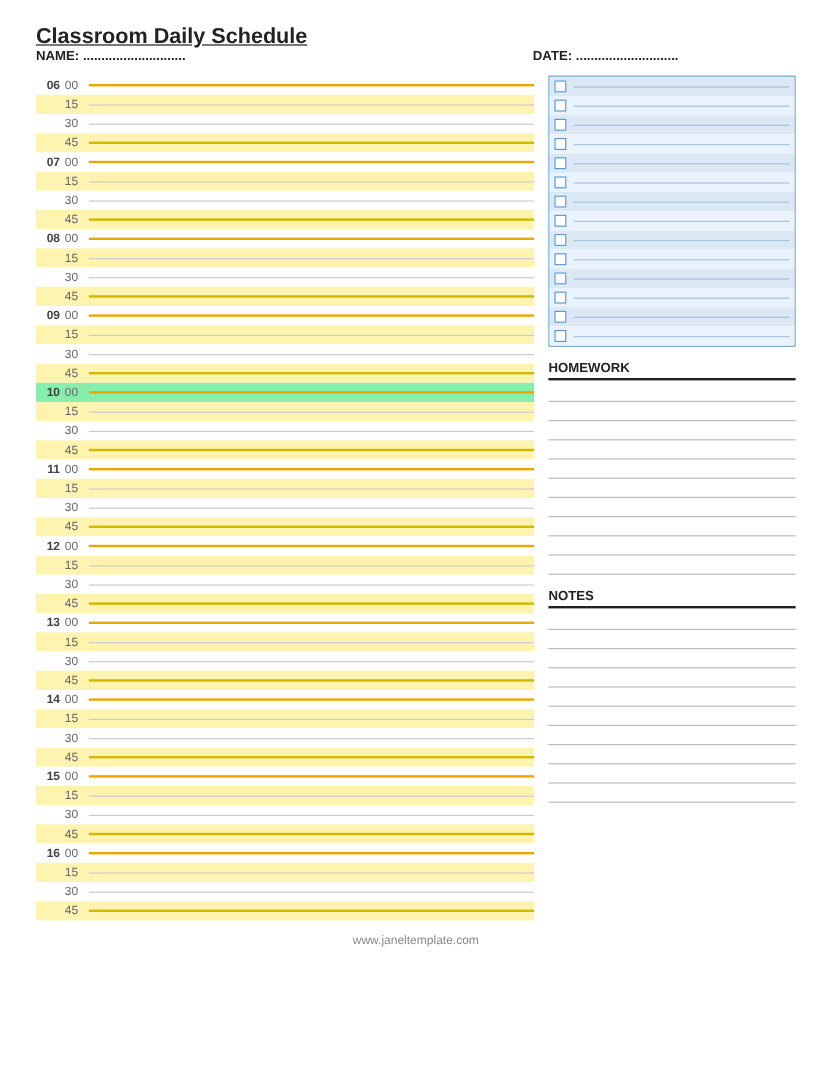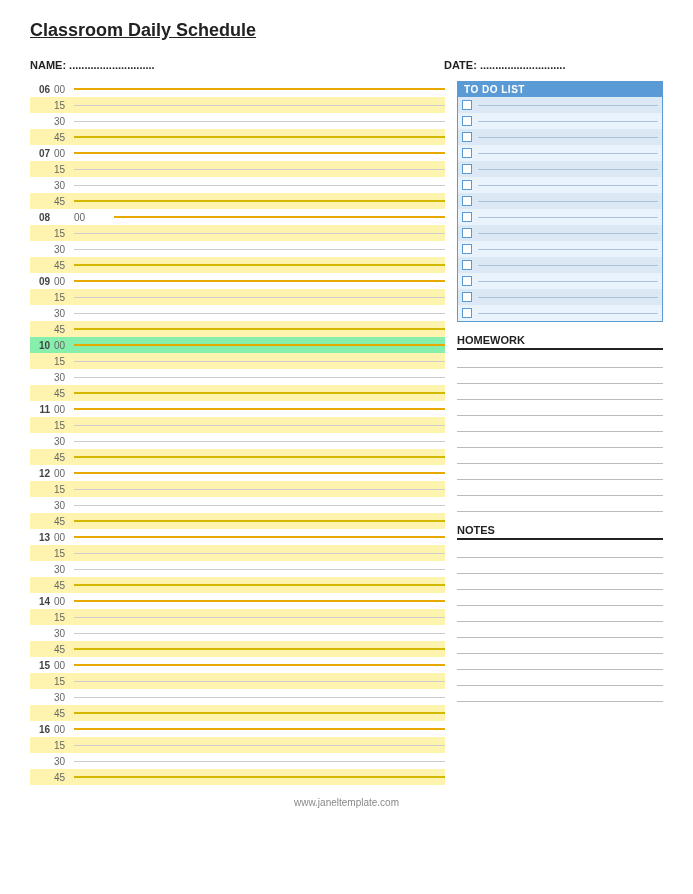--- a/index.html
+++ b/index.html
@@ -9,21 +9,21 @@
       width: 693px;
       min-height: 894px;
       padding: 20px 30px;
       font-size: 11px;
       color: #222;
     }
     .page-title {
       font-size: 18px;
       font-weight: bold;
       text-decoration: underline;
-      margin-bottom: 18px;
+      margin-bottom: 0;
     }
     .header-row {
       display: flex;
       align-items: center;
       margin-bottom: 10px;
       font-size: 11px;
       font-weight: bold;
       gap: 0;
     }
     .header-name { flex: 1; }
@@ -198,21 +198,21 @@
       <div class="schedule-row" style="background: rgb(255, 255, 255);">
         <span class="hour-label"></span>
         <span class="min-label">30</span>
         <div class="schedule-line" style="background: rgb(204, 204, 204); height: 1px;"></div>
       </div>
       <div class="schedule-row" style="background: rgb(255, 243, 176);">
         <span class="hour-label"></span>
         <span class="min-label">45</span>
         <div class="schedule-line" style="background: rgb(212, 184, 0); height: 1.5px;"></div>
       </div>
-      <div class="schedule-row" style="background: rgb(255, 255, 255); gap: 20px;">
+      <div class="schedule-row" style="background: rgb(255, 255, 255);">
         <span class="hour-label">08</span>
         <span class="min-label">00</span>
         <div class="schedule-line" style="background: rgb(232, 168, 0); height: 2px;"></div>
       </div>
       <div class="schedule-row" style="background: rgb(255, 243, 176);">
         <span class="hour-label"></span>
         <span class="min-label">15</span>
         <div class="schedule-line" style="background: rgb(204, 204, 204); height: 1px;"></div>
       </div>
       <div class="schedule-row" style="background: rgb(255, 255, 255);">
@@ -383,21 +383,20 @@
       <div class="schedule-row" style="background: rgb(255, 243, 176);">
         <span class="hour-label"></span>
         <span class="min-label">45</span>
         <div class="schedule-line" style="background: rgb(212, 184, 0); height: 1.5px;"></div>
       </div>
     </div>
 
   <div class="sidebar-col">
 
     <div class="todo-section">
-      <div class="todo-header">TO DO LIST</div>
       <div id="todo-items-container">
           <div class="todo-item">
             <div class="todo-checkbox"></div>
             <div class="todo-line"></div>
           </div>
           <div class="todo-item">
             <div class="todo-checkbox"></div>
             <div class="todo-line"></div>
           </div>
           <div class="todo-item">

